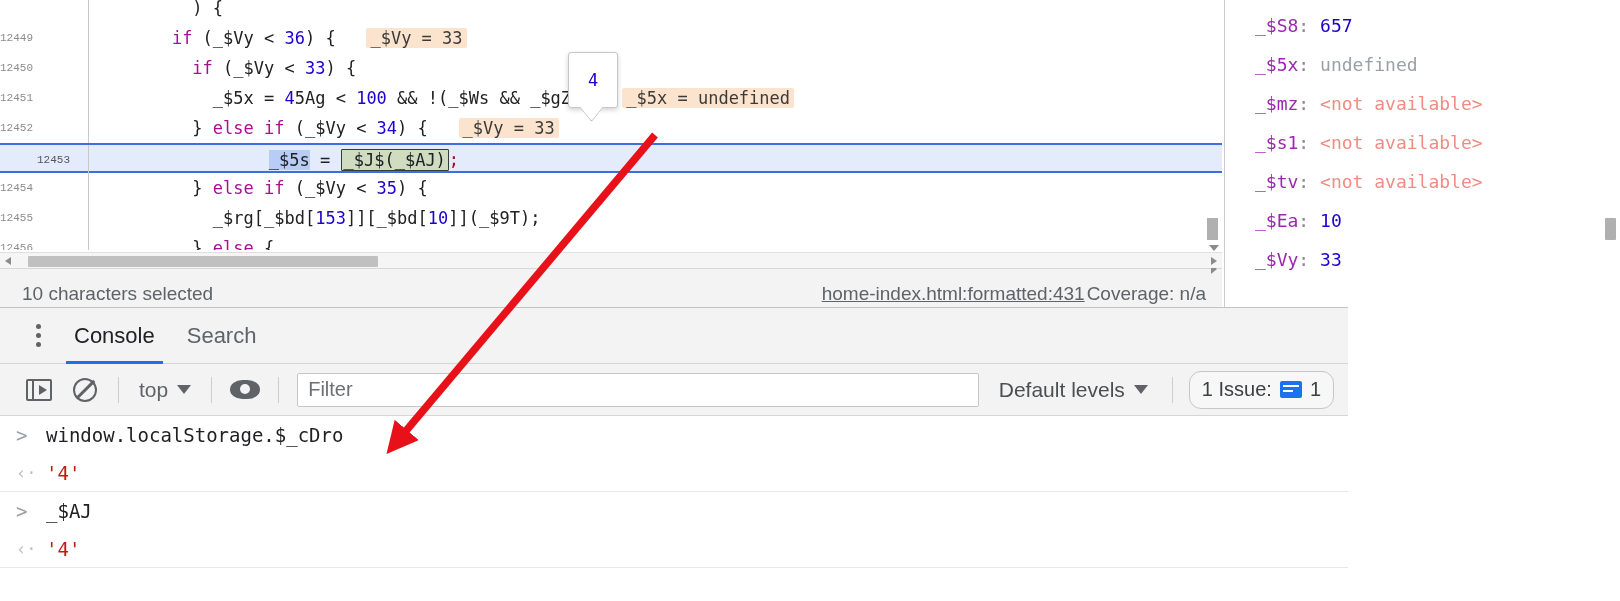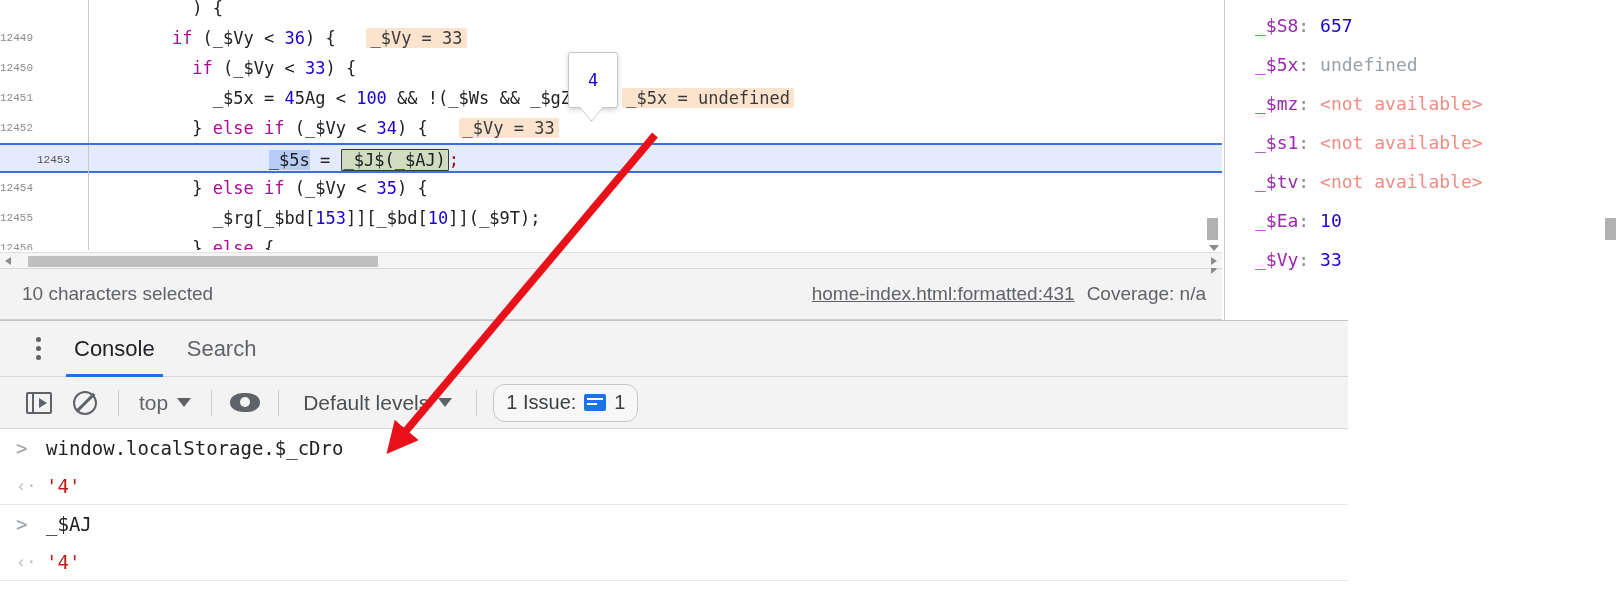--- a/index.html
+++ b/index.html
@@ -124,21 +124,21 @@
     background: #f3f3f3;
     border-top: 1px solid #d8d8d8;
     border-bottom: 1px solid #cfcfcf;
     display: flex; align-items: center;
   }
   .src-status .left {
     padding-left: 22px; font-size: 19px; color: #5f6368;
   }
   .src-status .right {
     margin-left: auto; padding-right: 16px; font-size: 19px; color: #5f6368;
-    display: flex; align-items: center; gap: 12px;
+    display: flex; align-items: center; gap: 2px;
   }
   .src-link {
     color: #5f6368; text-decoration: underline; cursor: pointer;
   }
 
   
   .watch-panel {
     position: absolute; left: 1224px; top: 0; width: 396px; height: 320px;
     background: #ffffff;
     border-left: 1px solid #cdcdcd;
@@ -181,21 +181,21 @@
     border-right: 5px solid transparent; border-top: 6px solid #8b8b8b;
   }
   .wp-caret-right {
     position: absolute; left: -14px; top: 264px;
     width: 0; height: 0; border-top: 5px solid transparent;
     border-bottom: 5px solid transparent; border-left: 6px solid #8b8b8b;
   }
 
   
   .drawer {
-    position: absolute; left: 0; top: 320px; width: 1348px; height: 281px;
+    position: absolute; left: 0; top: 307px; width: 1348px; height: 281px;
     background: #ffffff;
     border-top: 1px solid #c3c3c3;
   }
   .drawer-tabs {
     height: 56px; background: #f3f3f3;
     display: flex; align-items: center;
     border-bottom: 1px solid #d6d6d6;
     position: relative;
   }
   .kebab {
@@ -402,20 +402,21 @@
       <div class="ct-sep"></div>
       <div class="ctx-select">
         <span>top</span>
         <span class="caret-down"></span>
       </div>
       <div class="ct-sep"></div>
       <div class="ct-btn">
         <span class="eye-icon"></span>
       </div>
       <div class="ct-sep"></div>
+      <input class="filter-input" type="text" placeholder="Filter" style="">
       <div class="levels-select">
         <span>Default levels</span>
         <span class="caret-down"></span>
       </div>
       <div class="ct-sep"></div>
       <div class="issues-btn">
         <span>1 Issue:</span>
         <span class="issue-bubble"></span>
         <span>1</span>
       </div>

